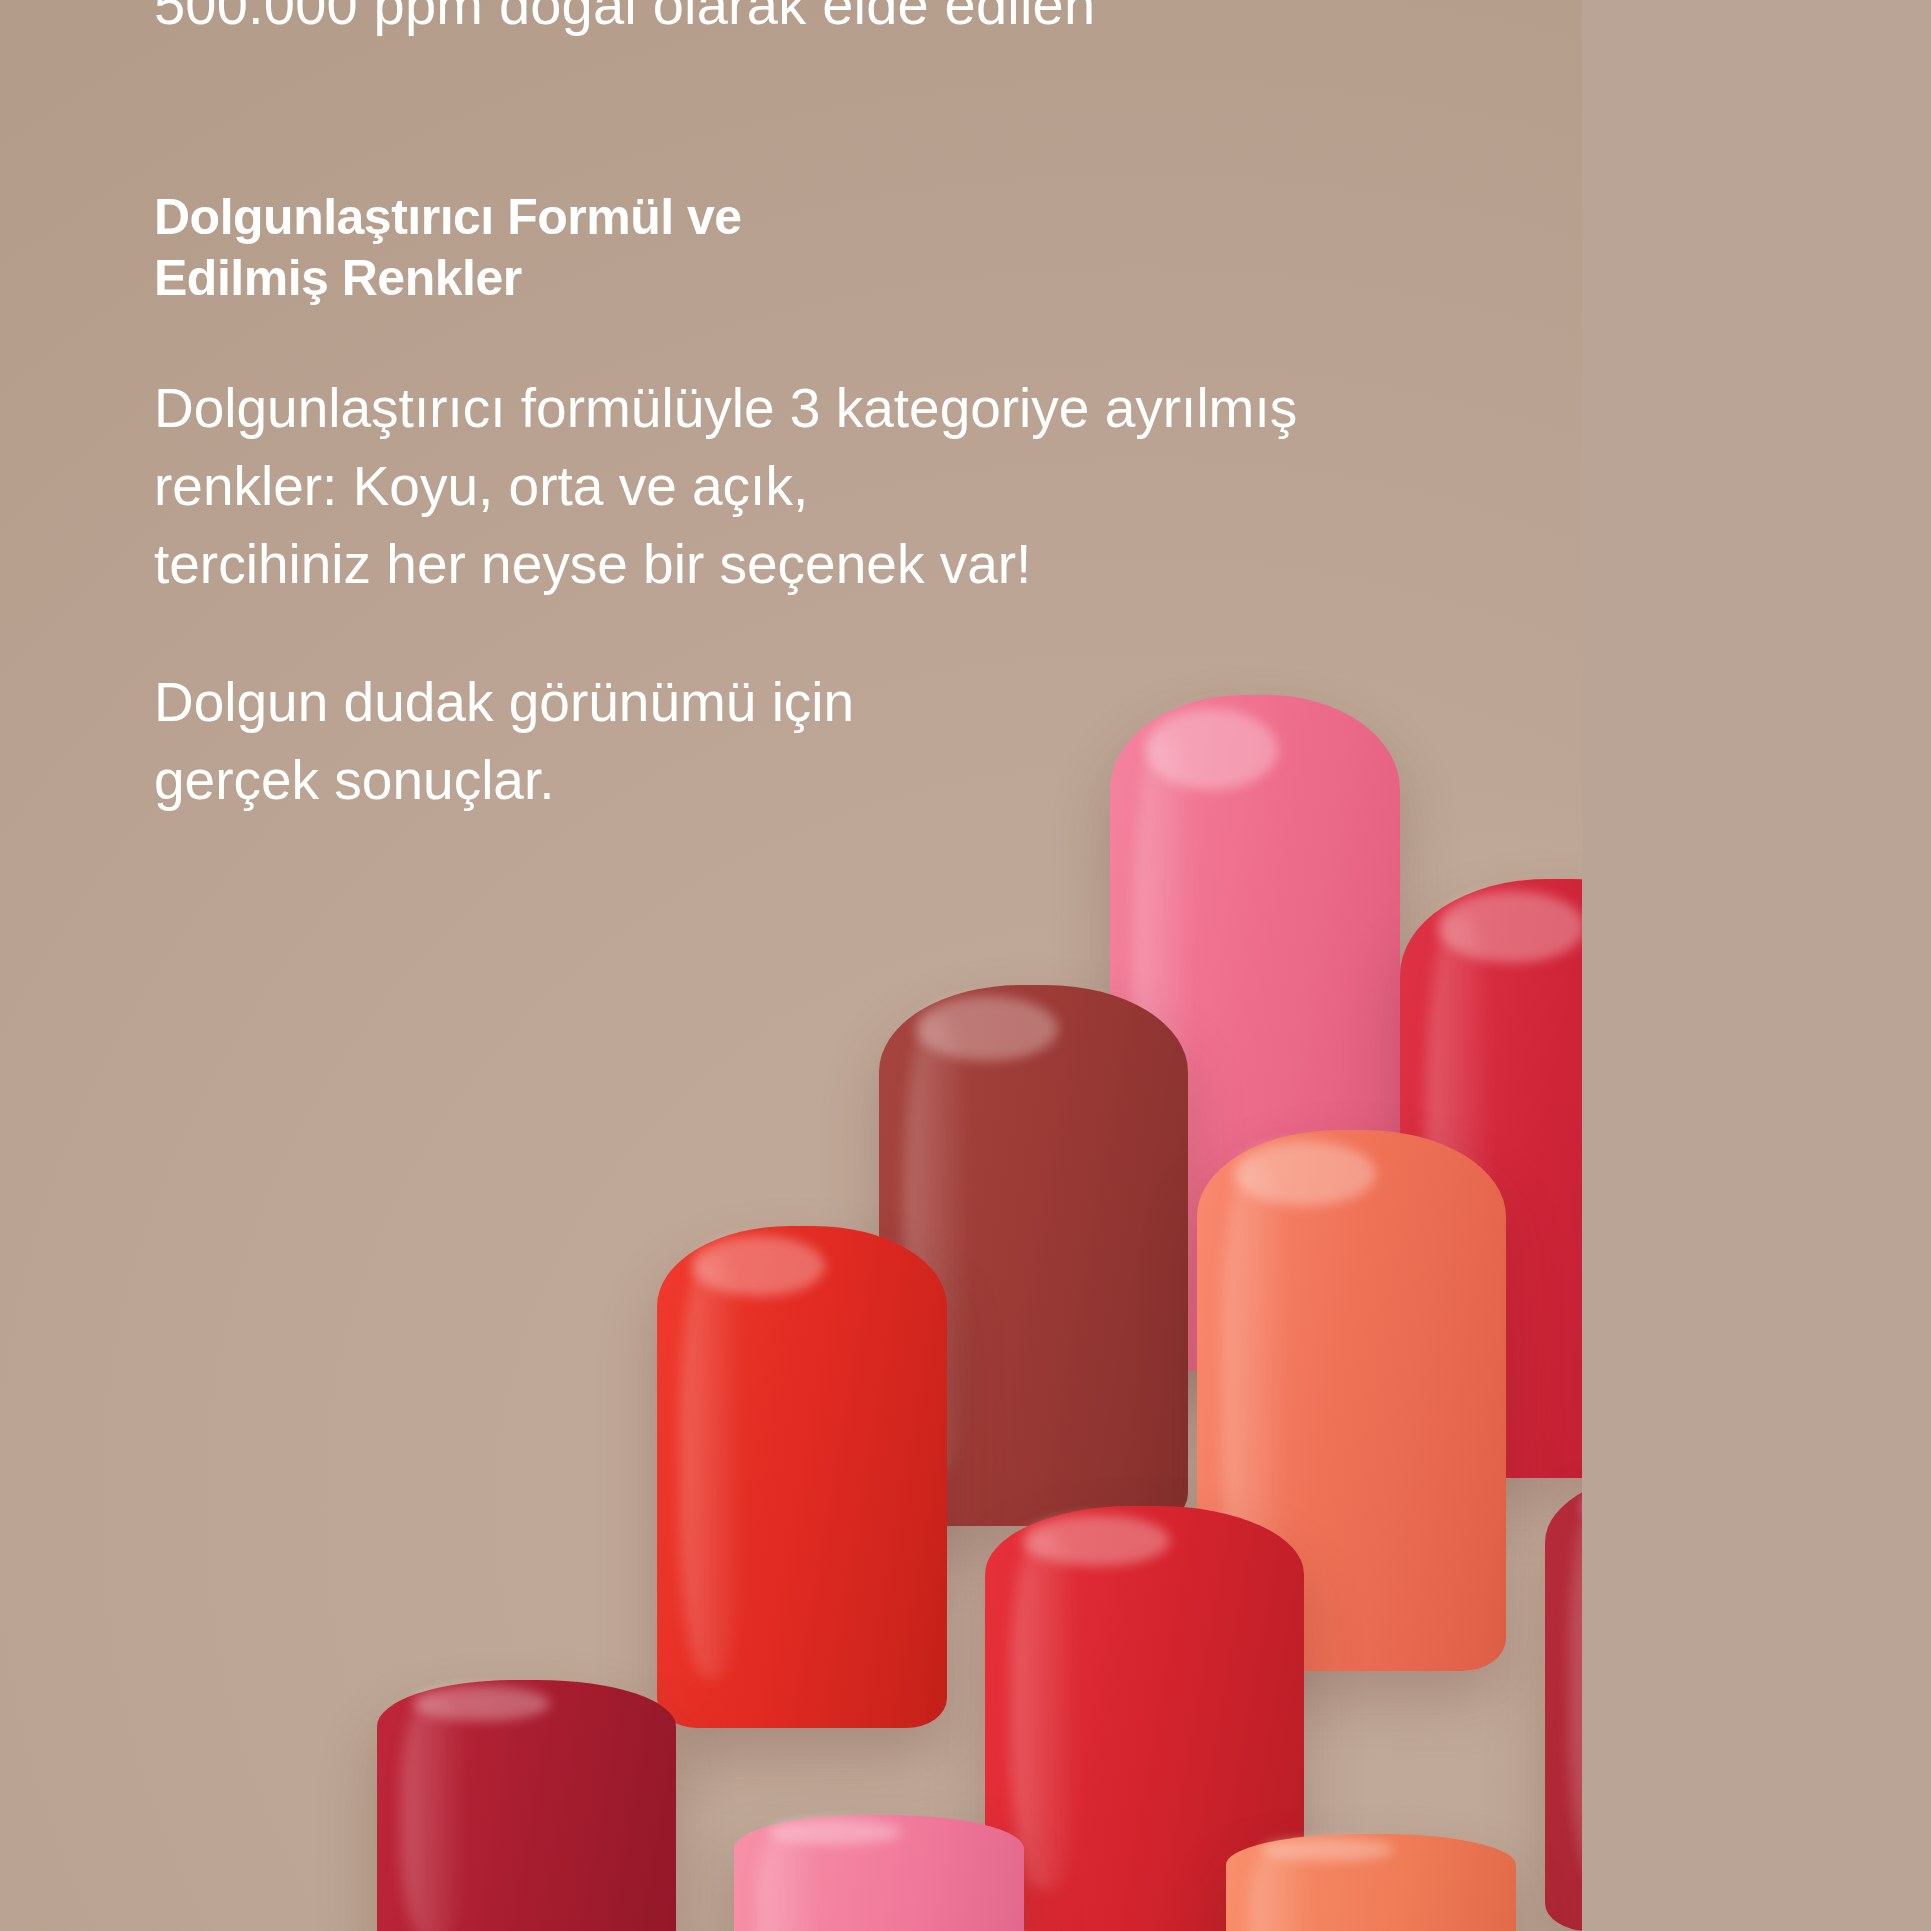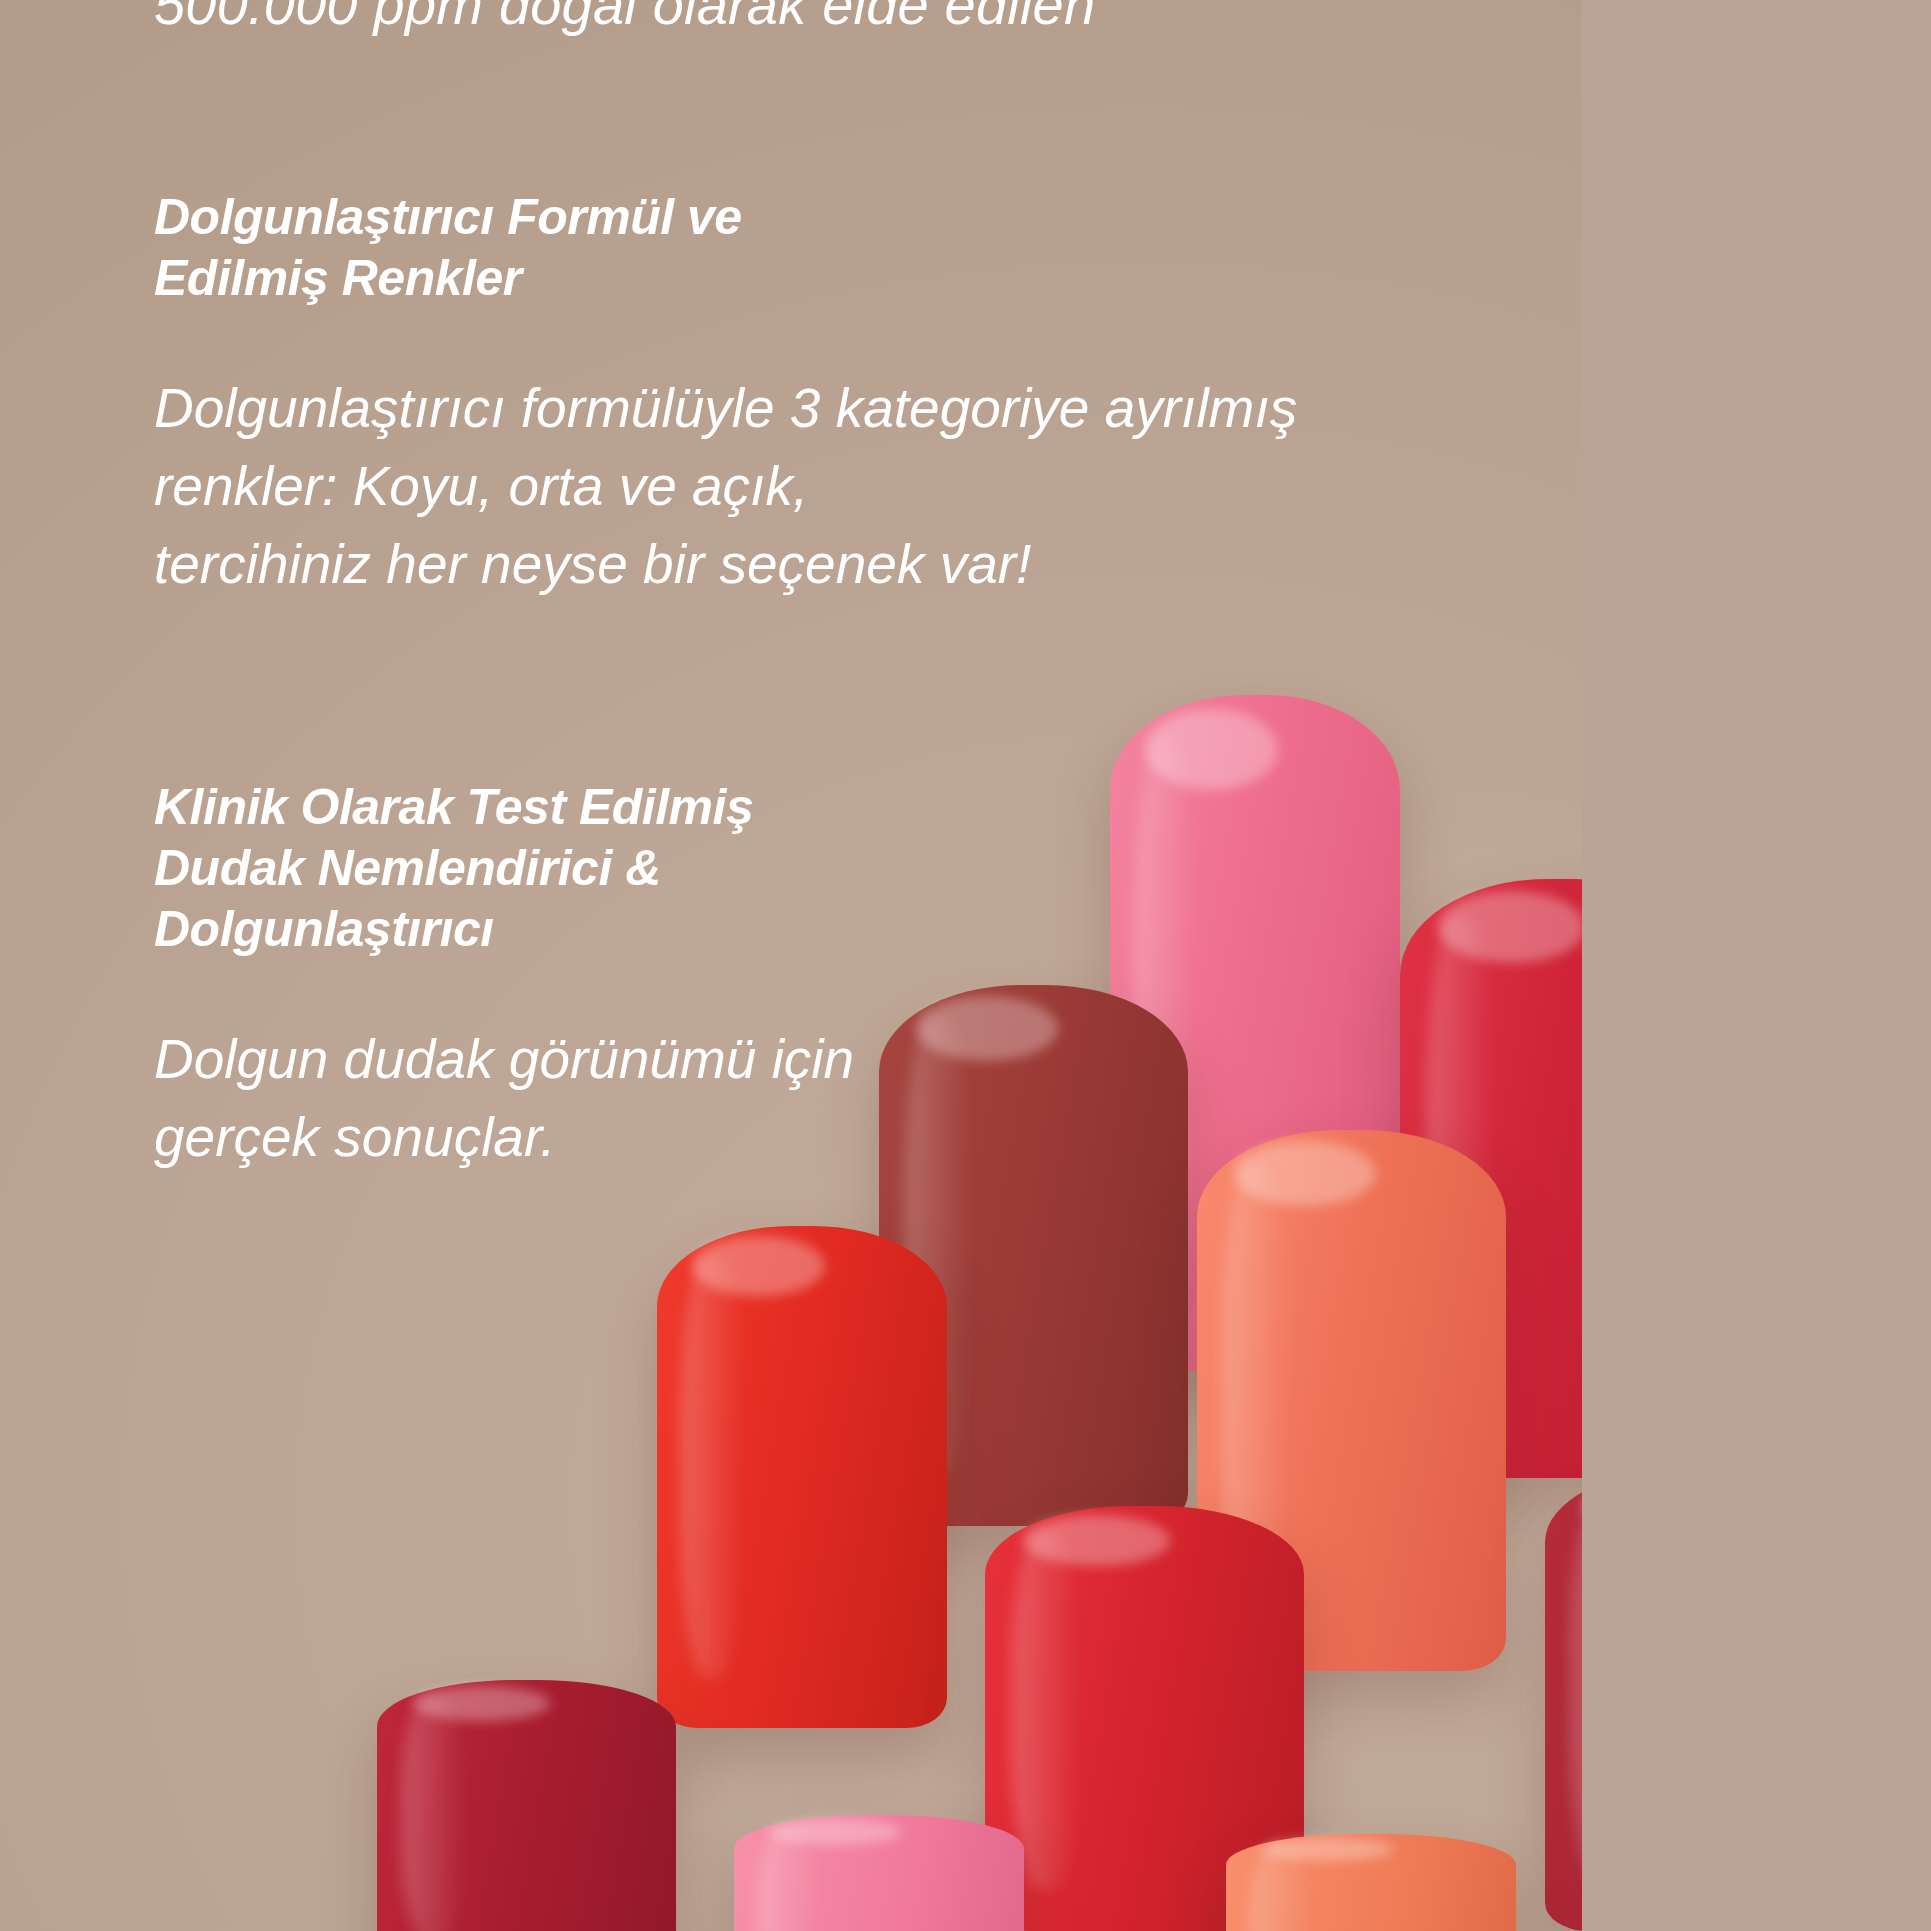--- a/index.html
+++ b/index.html
@@ -14,21 +14,20 @@
     background: #b9a496;
   }
 
   .page {
     position: relative;
     width: 1582px;
     height: 1931px;
     overflow: hidden;
     background:
       radial-gradient(120% 90% at 72% 78%, #c4ab9c 0%, #bda695 45%, #b49c8b 100%);
-    font-style: italic;
   }
 
   
   .photo {
     position: absolute;
     left: 0;
     top: 0;
     width: 1931px;
     height: 1931px;
     pointer-events: none;
@@ -233,25 +232,20 @@
       <span>Dolgunlaştırıcı Formül ve</span>
       <span>Edilmiş Renkler</span>
     </h2>
 
     <p class="body-text after-title nowrap-block">
       <span>Dolgunlaştırıcı formülüyle 3 kategoriye ayrılmış</span>
       <span>renkler: Koyu, orta ve açık,</span>
       <span>tercihiniz her neyse bir seçenek var!</span>
     </p>
 
-    <h2 class="section-title second nowrap-block">
-      <span>Klinik Olarak Test Edilmiş</span>
-      <span>Dudak Nemlendirici &amp;</span>
-      <span>Dolgunlaştırıcı</span>
-    </h2>
 
     <p class="body-text after-title nowrap-block">
       <span>Dolgun dudak görünümü için</span>
       <span>gerçek sonuçlar.</span>
     </p>
 
   </div>
 </div>
 
 

